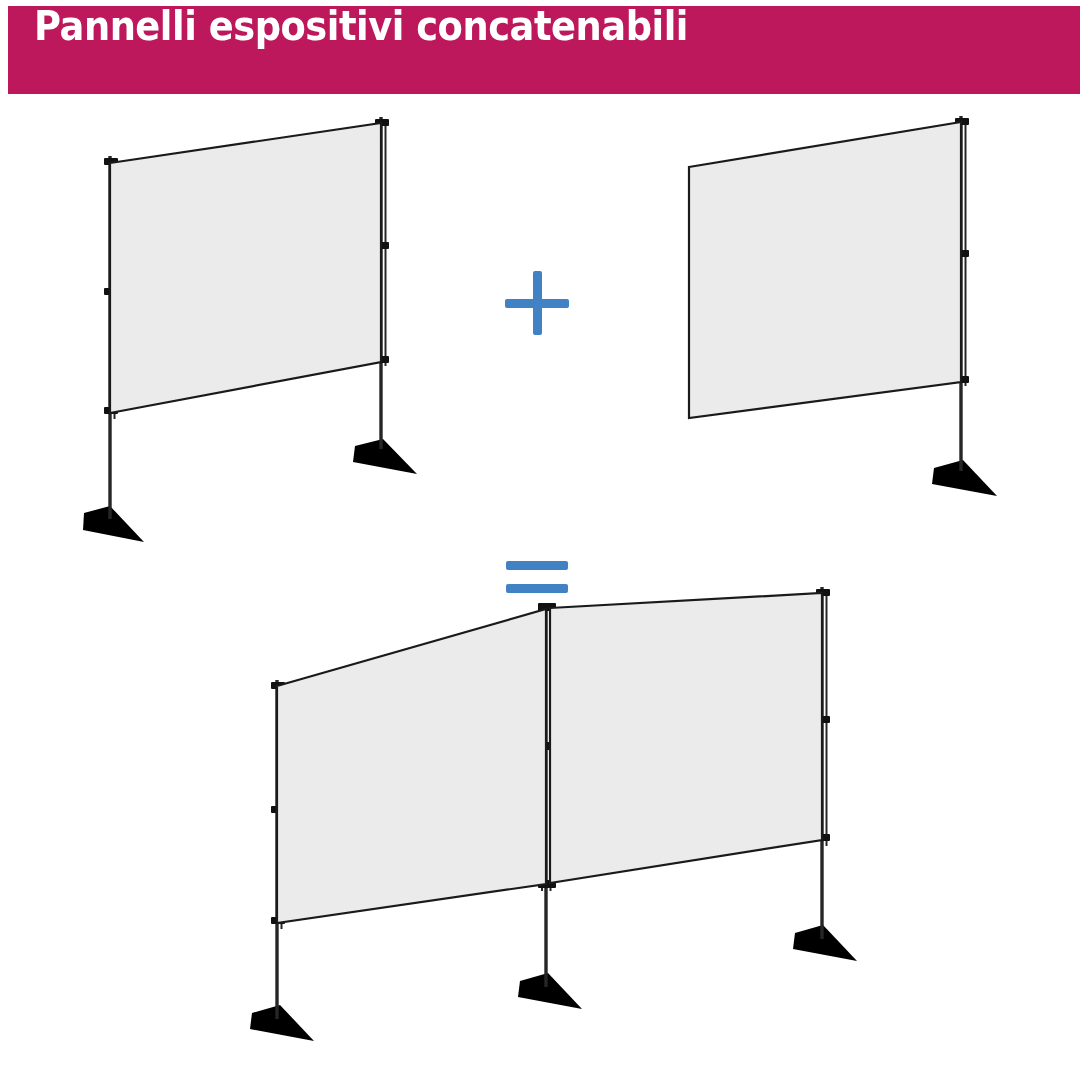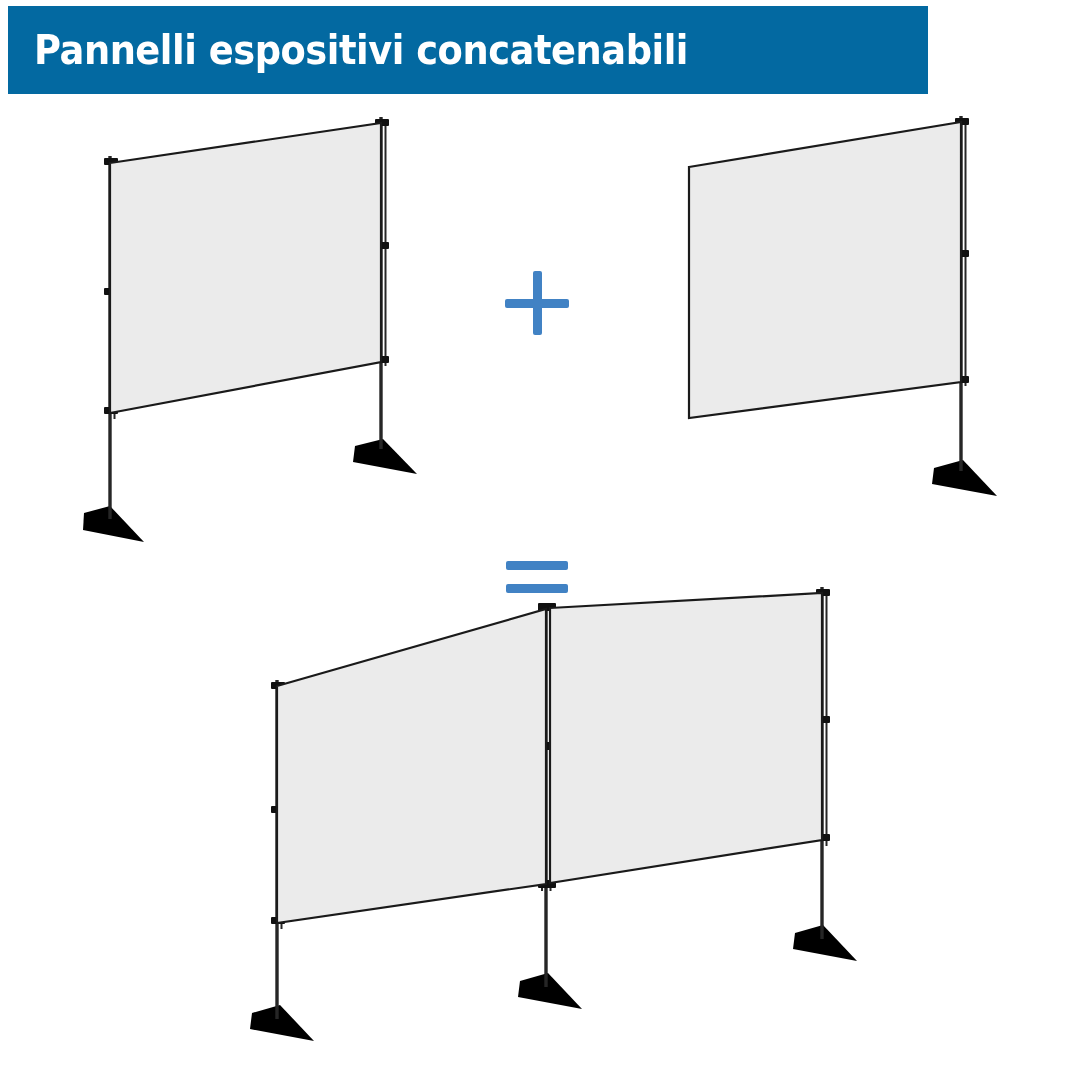--- a/index.html
+++ b/index.html
@@ -18,26 +18,26 @@
     width: 1080px;
     height: 1080px;
     background: #ffffff;
   }
 
   
   .header-band {
     position: absolute;
     left: 8px;
     top: 6px;
-    width: 920px;
+    width: 1072px;
     height: 88px;
-    background: #0369a1;
+    background: #be185d;
     box-sizing: border-box;
     display: flex;
-    align-items: center;
+    align-items: flex-start;
   }
   .header-title {
     color: #ffffff;
     font-family: "DejaVu Sans", sans-serif;
     font-weight: bold;
     font-size: 40px;
     letter-spacing: -0.5px;
     margin-left: 26px;
     transform: scaleX(0.92);
     transform-origin: left center;

